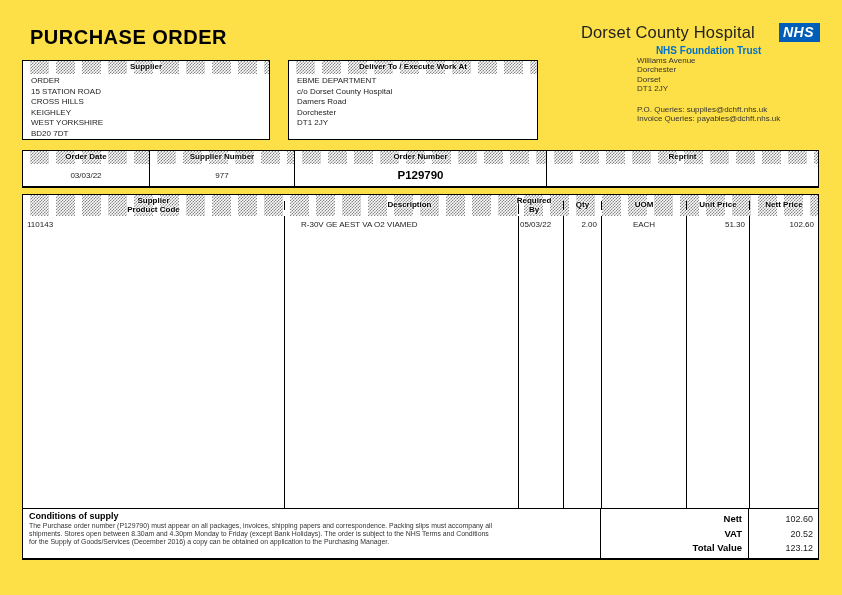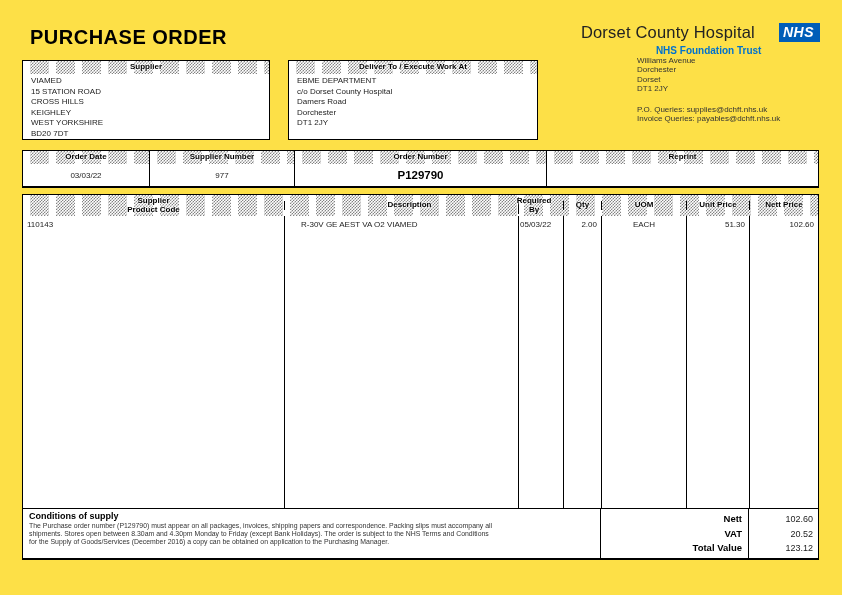--- a/index.html
+++ b/index.html
@@ -87,21 +87,21 @@
       <div>P.O. Queries: supplies@dchft.nhs.uk</div>
       <div>Invoice Queries: payables@dchft.nhs.uk</div>
     </div>
   </div>
 
   <div class="box sup-box">
     <div class="band">
       <span>Supplier</span>
     </div>
     <div class="content">
-      <div>VIAMED</div>
+      <div>ORDER</div>
       <div>15 STATION ROAD</div>
       <div>CROSS HILLS</div>
       <div>KEIGHLEY</div>
       <div>WEST YORKSHIRE</div>
       <div>BD20 7DT</div>
     </div>
   </div>
 
   <div class="box del-box">
     <div class="band">

